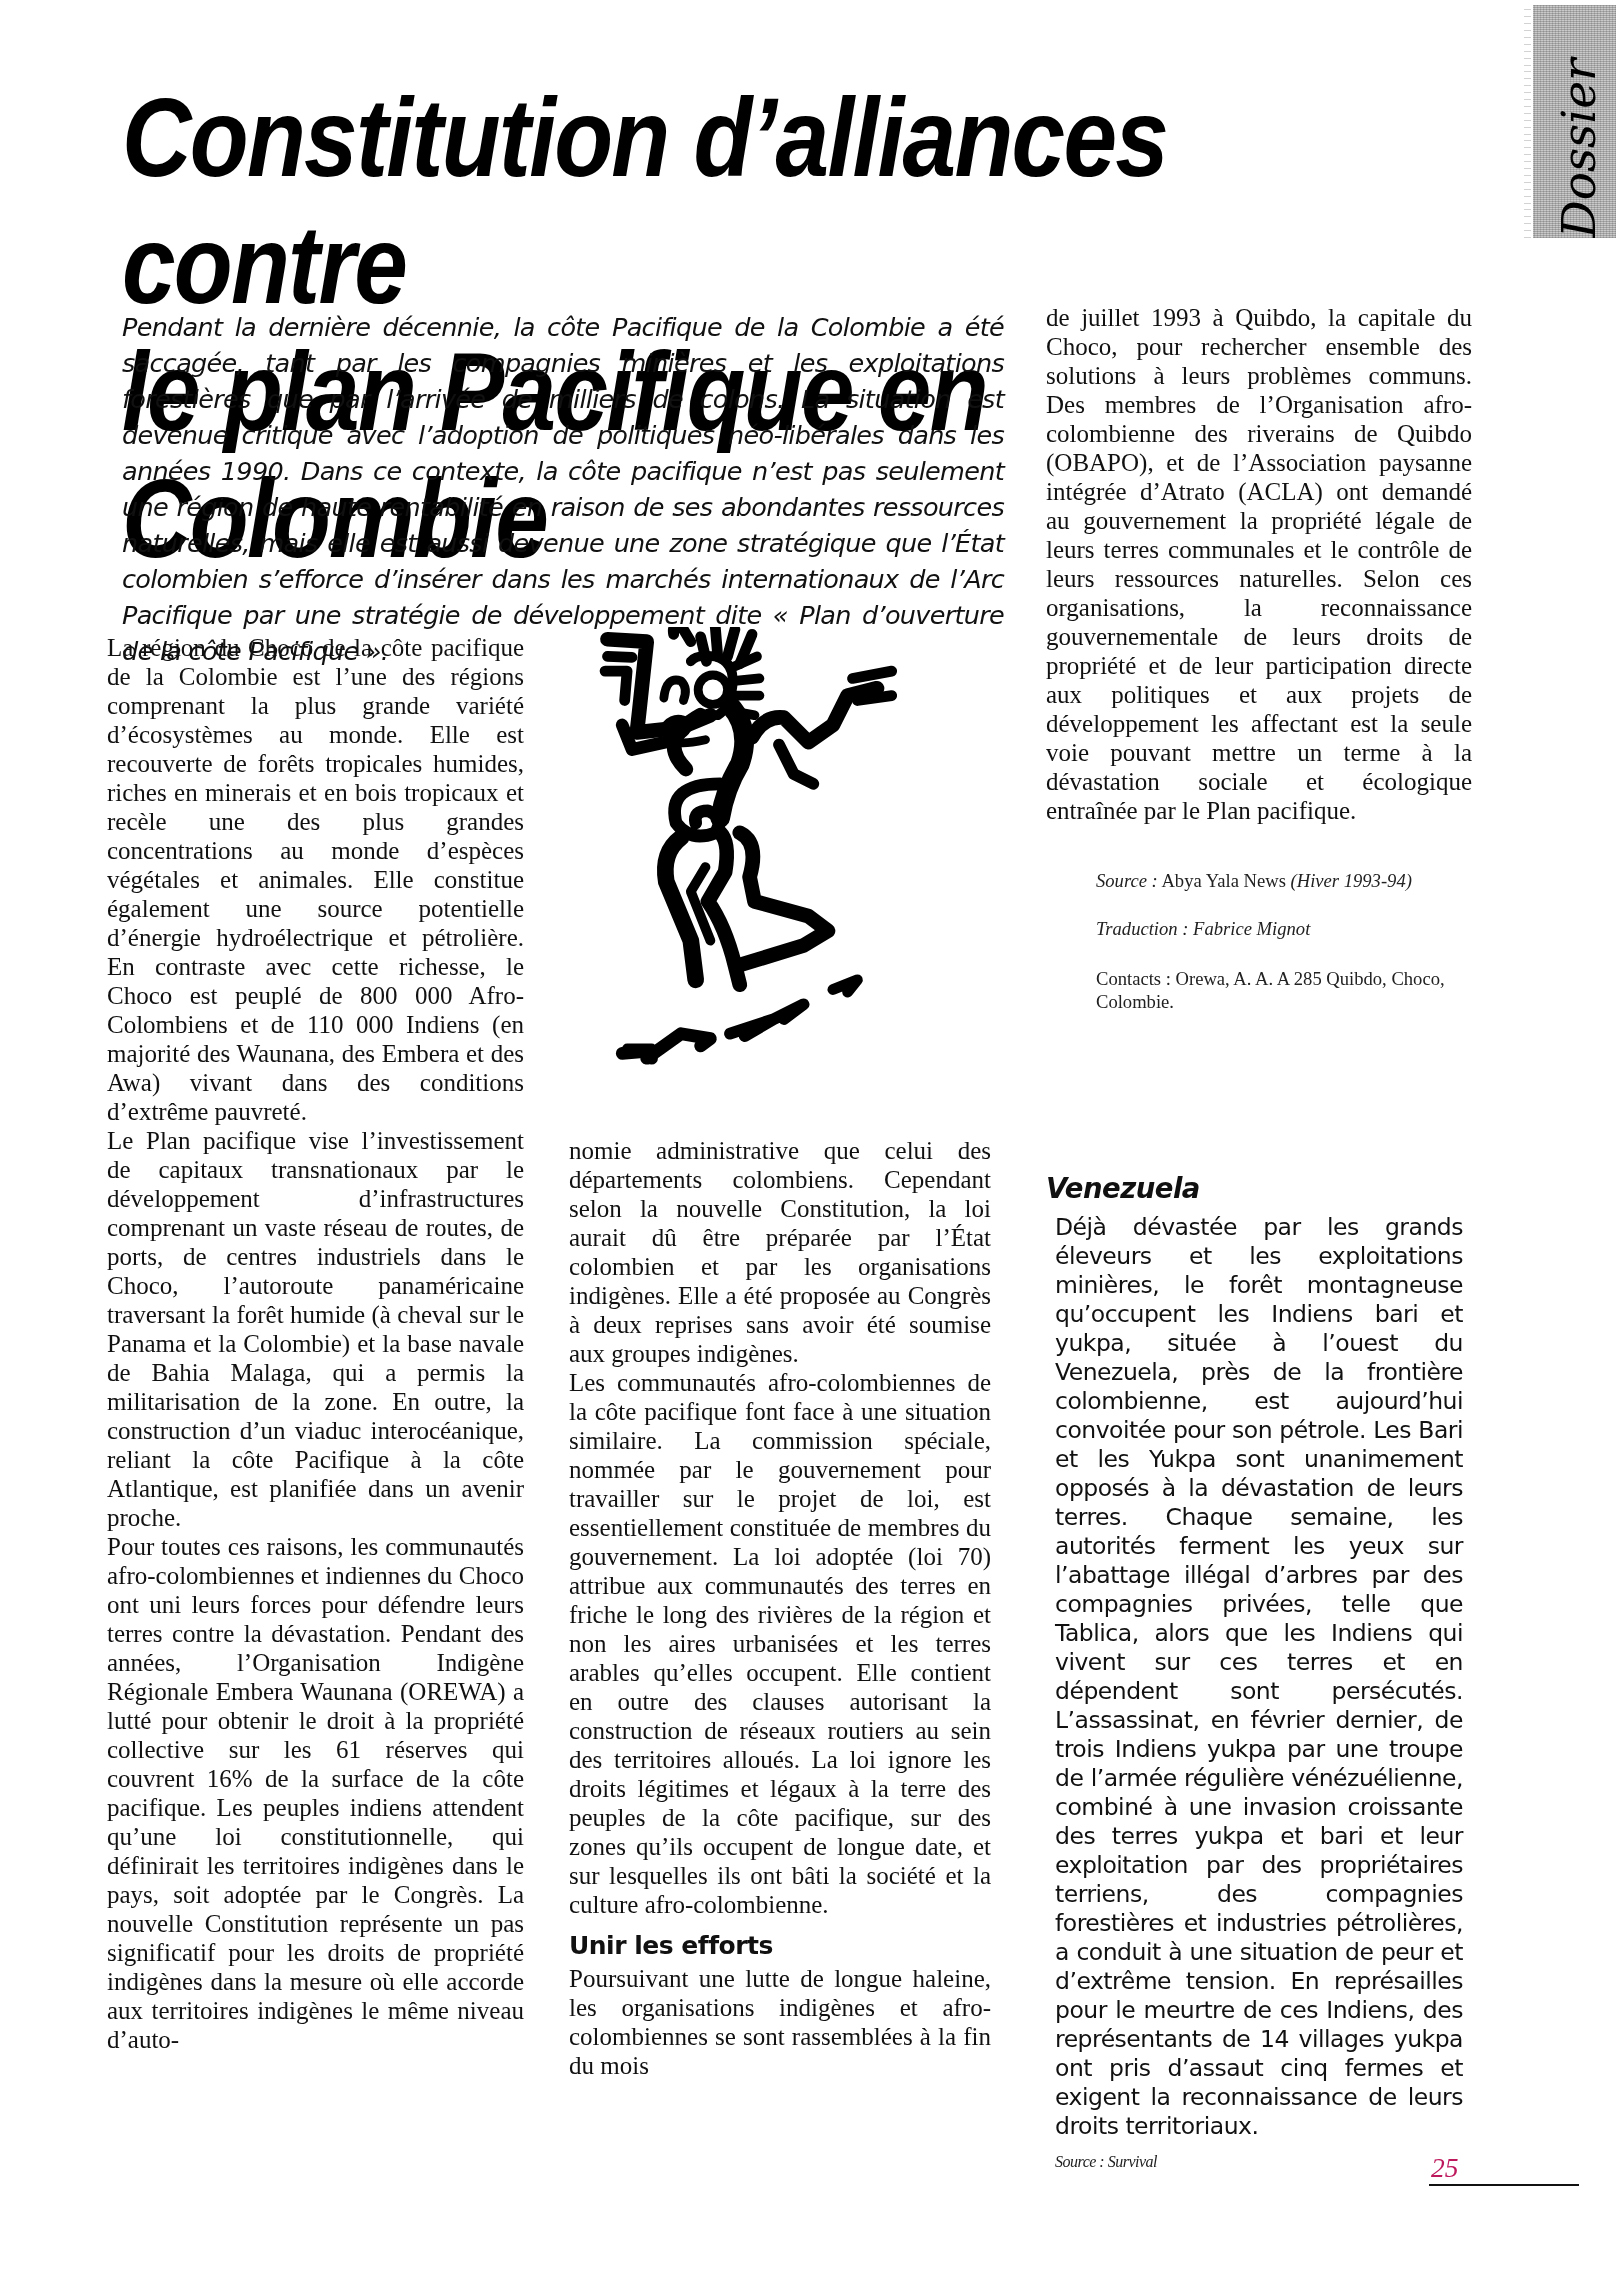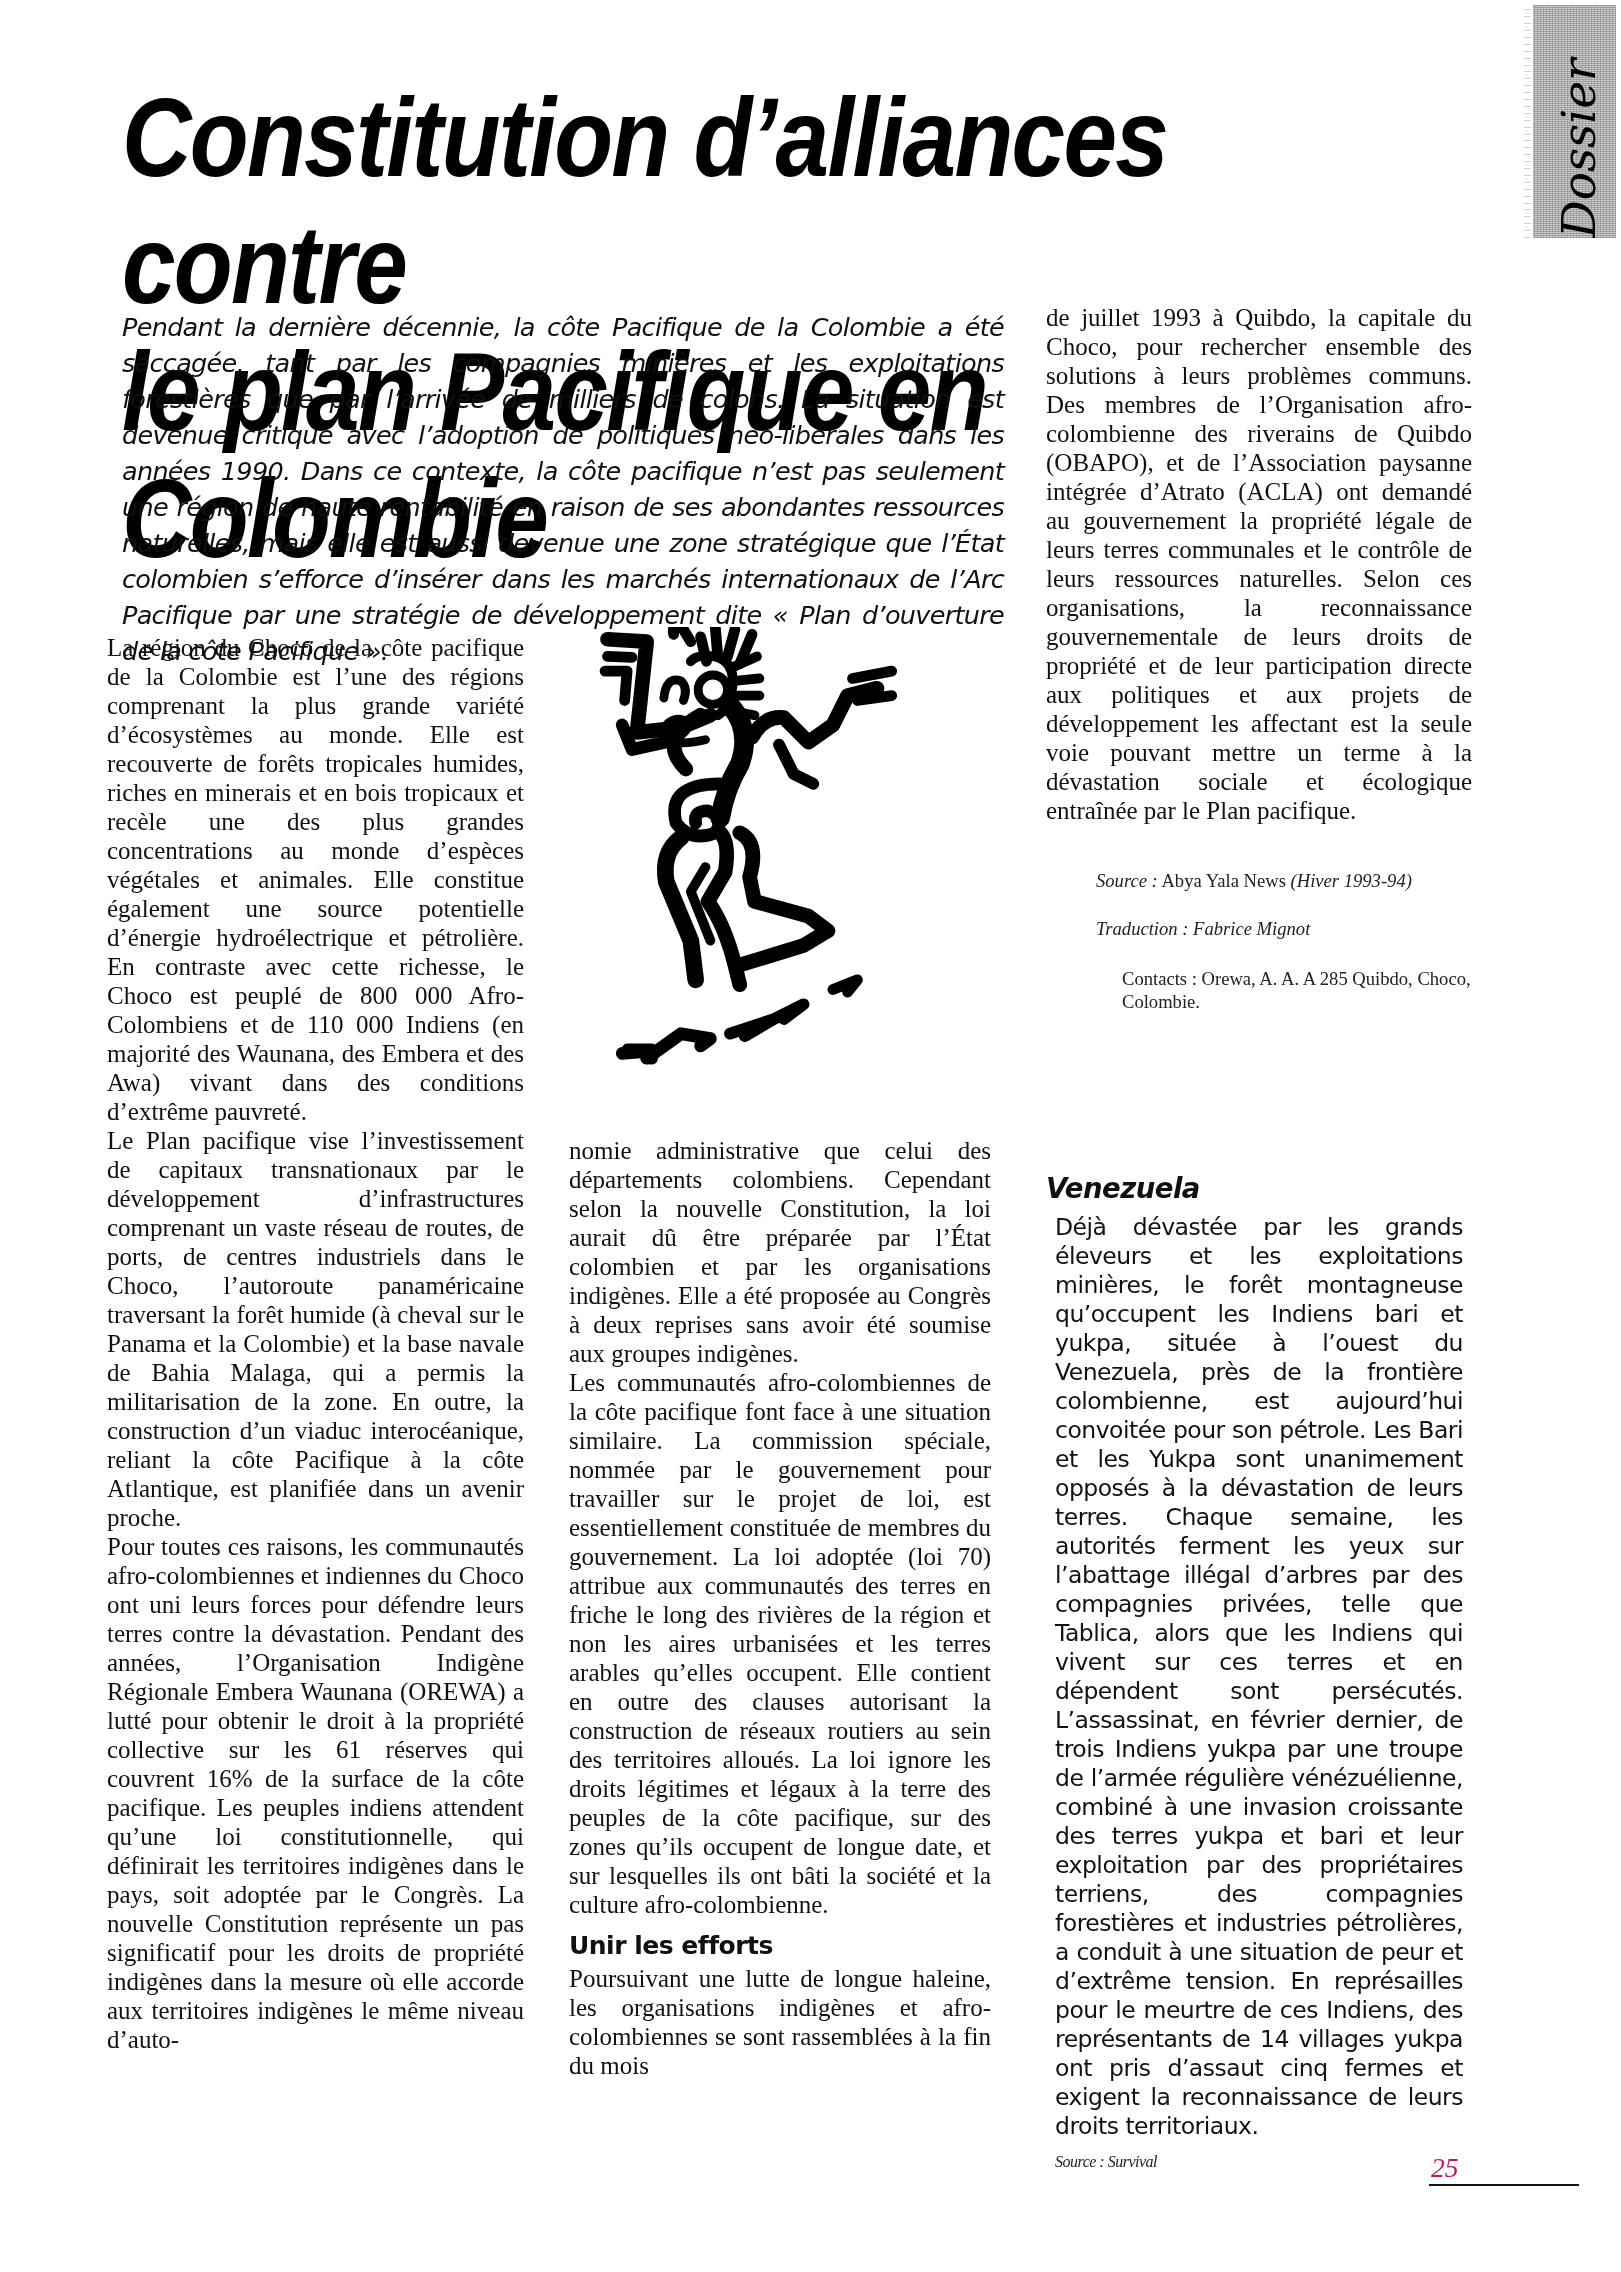--- a/index.html
+++ b/index.html
@@ -145,21 +145,21 @@
 <div class="col col3">
   <p>de juillet 1993 à Quibdo, la capitale du Choco, pour rechercher ensemble des solutions à leurs problèmes communs. Des membres de l’Organisation afro-colombienne des riverains de Quibdo (OBAPO), et de l’Association paysanne intégrée d’Atrato (ACLA) ont demandé au gouvernement la propriété légale de leurs terres communales et le contrôle de leurs ressources naturelles. Selon ces organisations, la reconnaissance gouvernementale de leurs droits de propriété et de leur participation directe aux politiques et aux projets de développement les affectant est la seule voie pouvant mettre un terme à la dévastation sociale et écologique entraînée par le Plan pacifique.</p>
 </div>
 
 <div class="meta-block meta" style="top:870px;">
   <span class="it">Source :</span>
   <span>Abya Yala News</span>
   <span class="it">(Hiver 1993-94)</span>
 </div>
 <div class="meta-block meta it" style="top:918px; font-style:italic;">Traduction : Fabrice Mignot</div>
-<div class="meta-block meta" style="top:968px; width:426px;margin-left:26px;">Contacts : Orewa, A. A. A 285 Quibdo, Choco, Colombie.</div>
+<div class="meta-block meta" style="top:968px; width:426px;">Contacts : Orewa, A. A. A 285 Quibdo, Choco, Colombie.</div>
 
 <div class="venez">
   <h3>Venezuela</h3>
   <p>Déjà dévastée par les grands éleveurs et les exploitations minières, le forêt montagneuse qu’occupent les Indiens bari et yukpa, située à l’ouest du Venezuela, près de la frontière colombienne, est aujourd’hui convoitée pour son pétrole. Les Bari et les Yukpa sont unanimement opposés à la dévastation de leurs terres. Chaque semaine, les autorités ferment les yeux sur l’abattage illégal d’arbres par des compagnies privées, telle que Tablica, alors que les Indiens qui vivent sur ces terres et en dépendent sont persécutés. L’assassinat, en février dernier, de trois Indiens yukpa par une troupe de l’armée régulière vénézuélienne, combiné à une invasion croissante des terres yukpa et bari et leur exploitation par des propriétaires terriens, des compagnies forestières et industries pétrolières, a conduit à une situation de peur et d’extrême tension. En représailles pour le meurtre de ces Indiens, des représentants de 14 villages yukpa ont pris d’assaut cinq fermes et exigent la reconnaissance de leurs droits territoriaux.</p>
   <p class="src">Source : Survival</p>
 </div>
 
 <div class="page-num">25</div>
 <div class="page-rule"></div>
 

